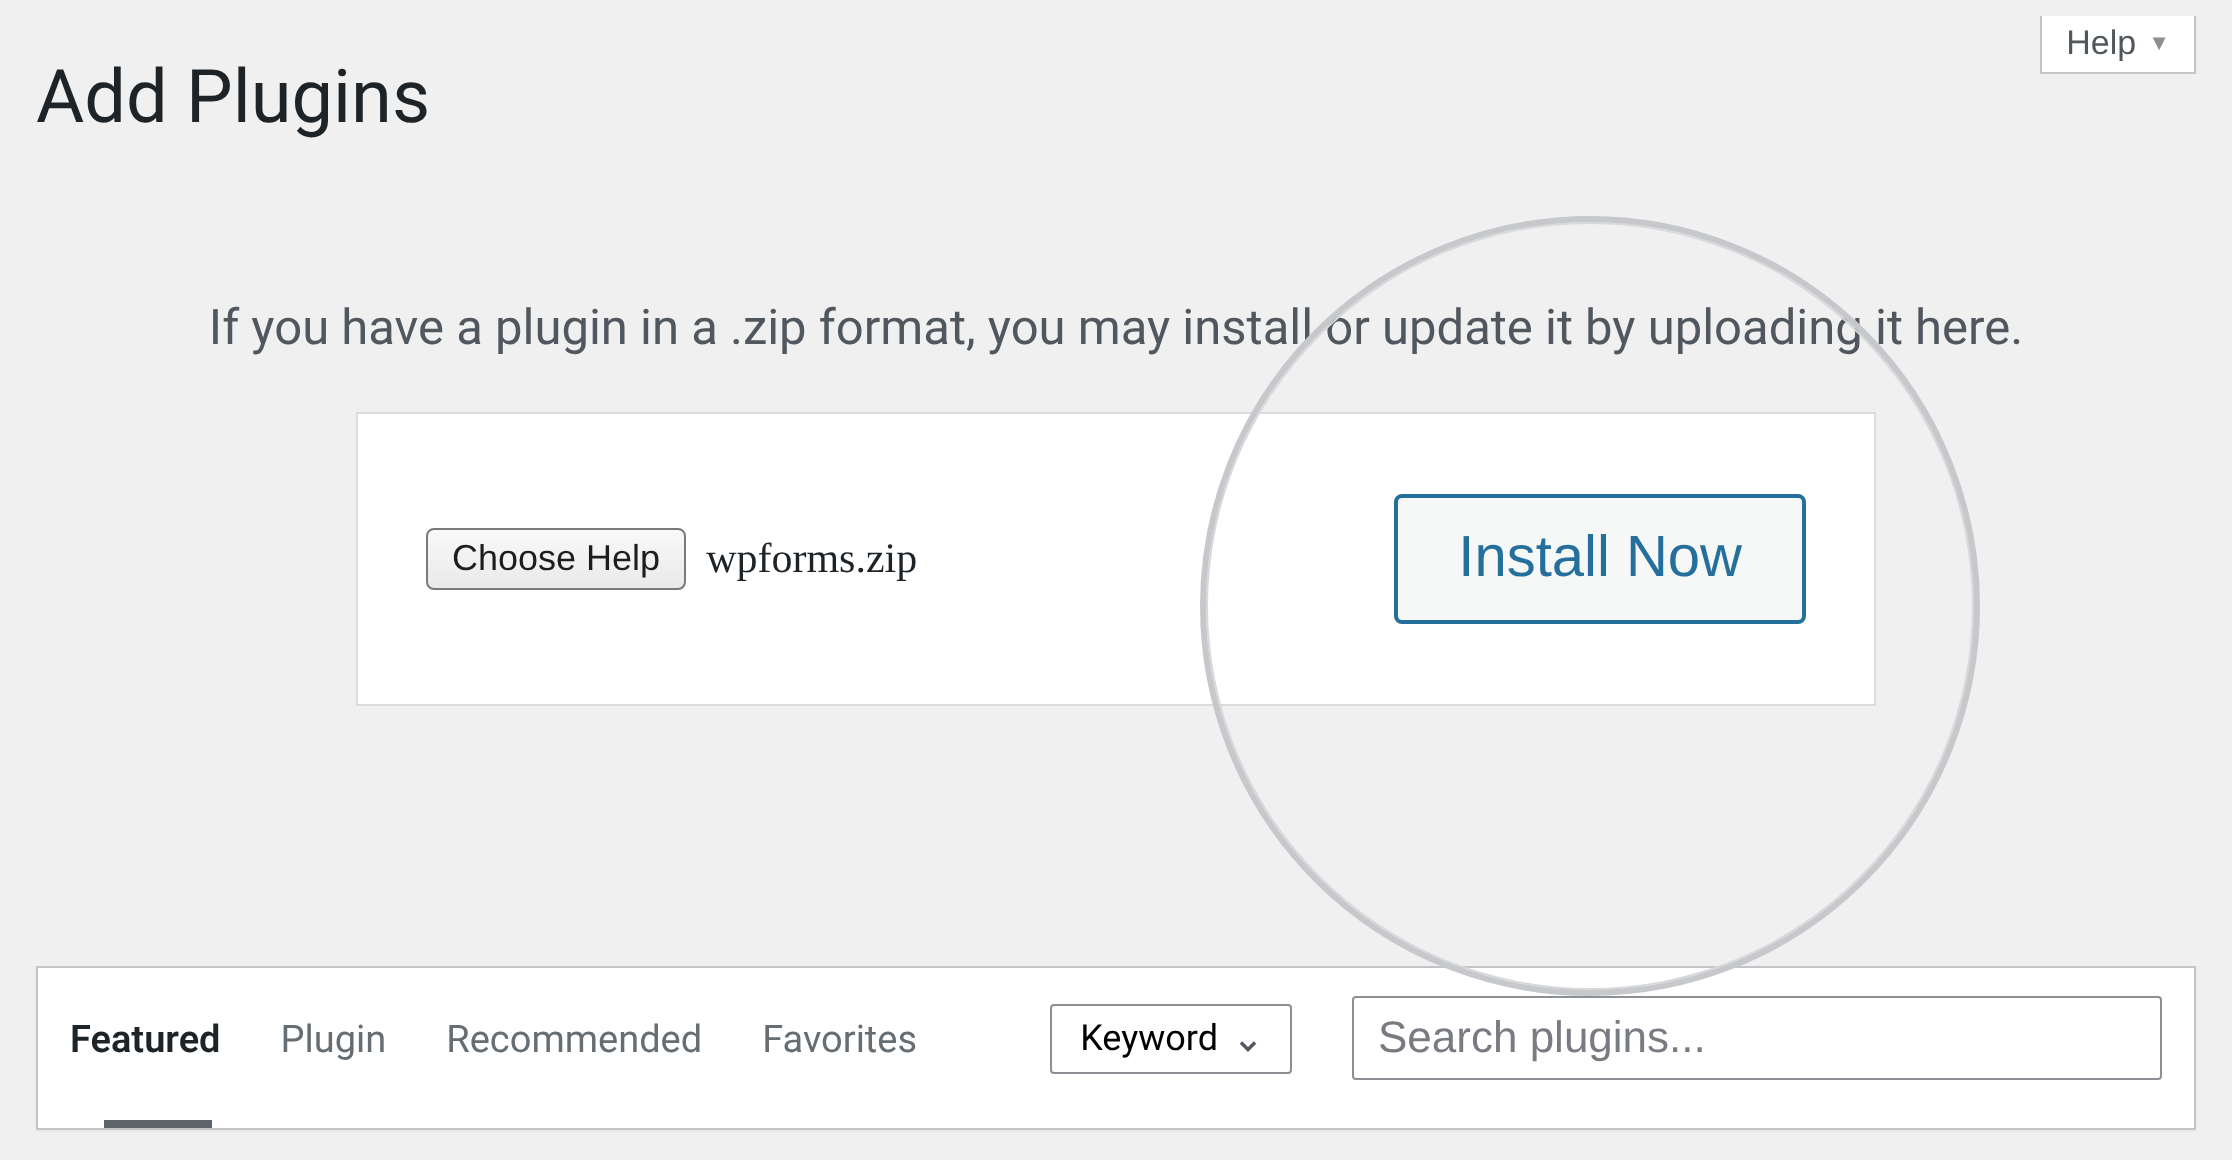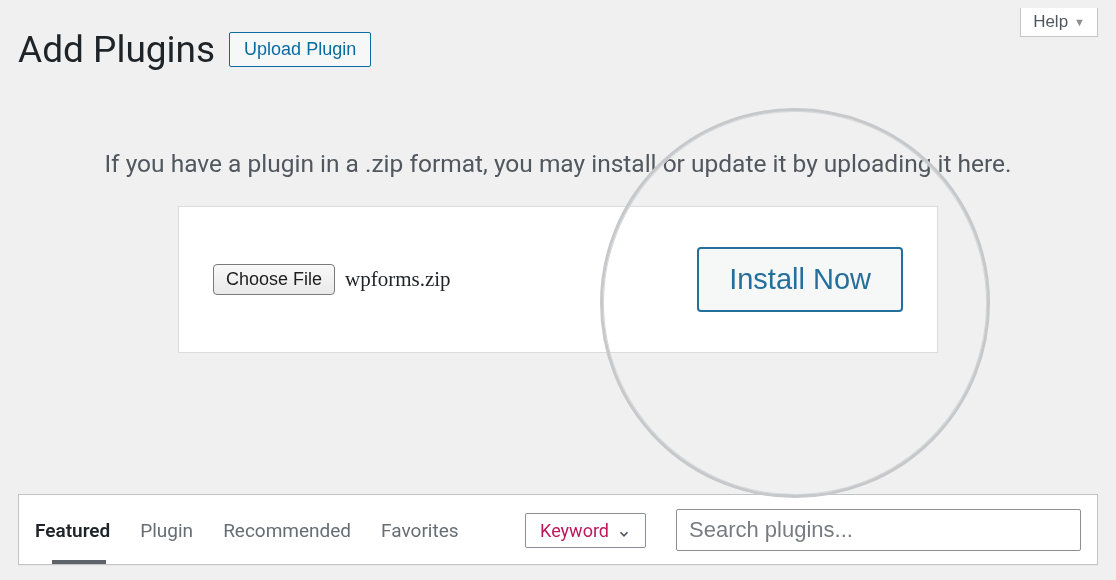--- a/index.html
+++ b/index.html
@@ -96,21 +96,21 @@
       text-align: center;
     }
     .filter-bar {
       position: absolute;
       left: 18px; right: 18px; bottom: 15px;
       background: #fff;
       border: 1px solid #c3c4c7;
       box-shadow: 0 1px 0 rgba(0,0,0,.03);
       display: flex;
       align-items: center;
-      padding: 14px 16px 13px 16px;
+      padding: 14px 16px 24px 16px;
       gap: 30px;
     }
     .tab {
       font-size: 19px;
       color: #666d73;
       cursor: pointer;
     }
     .tab.active {
       color: #1d2327;
       font-weight: 600;
@@ -119,21 +119,21 @@
     .keyword-select {
       margin-left: auto;
       border: 1px solid #8c8f94;
       background: #fff;
       font-size: 18px;
       padding: 6px 14px 6px 14px;
       cursor: pointer;
       display: flex;
       align-items: flex-end;
       gap: 8px;
-      color: #be185d;
+      color: #000000;
       border-radius: 2px;
     }
     .keyword-select svg { width: 14px; height: 14px; }
     .search-input {
       border: 1px solid #8c8f94;
       font-size: 22px;
       padding: 7px 12px;
       width: 405px;
       color: #1d2327;
       border-radius: 2px;
@@ -162,28 +162,27 @@
 </head>
 <body>
 
 <button class="help-btn">
   <span>Help</span>
   <span class="tri">▼</span>
 </button>
 
 <div class="header-row">
   <h1 class="page-title">Add Plugins</h1>
-  <button class="upload-btn">Upload Plugin</button>
 </div>
 
 <p class="instruction">If you have a plugin in a .zip format, you may install or update it by uploading it here.</p>
 
 <div class="upload-panel">
   <div class="file-group">
-    <button class="choose-file">Choose File</button>
+    <button class="choose-file">Choose Help</button>
     <span class="filename">wpforms.zip</span>
   </div>
   <button class="install-btn">Install Now</button>
 </div>
 
 <div class="filter-bar">
   <span class="tab active">Featured</span>
   <span class="tab">Plugin</span>
   <span class="tab">Recommended</span>
   <span class="tab">Favorites</span>

